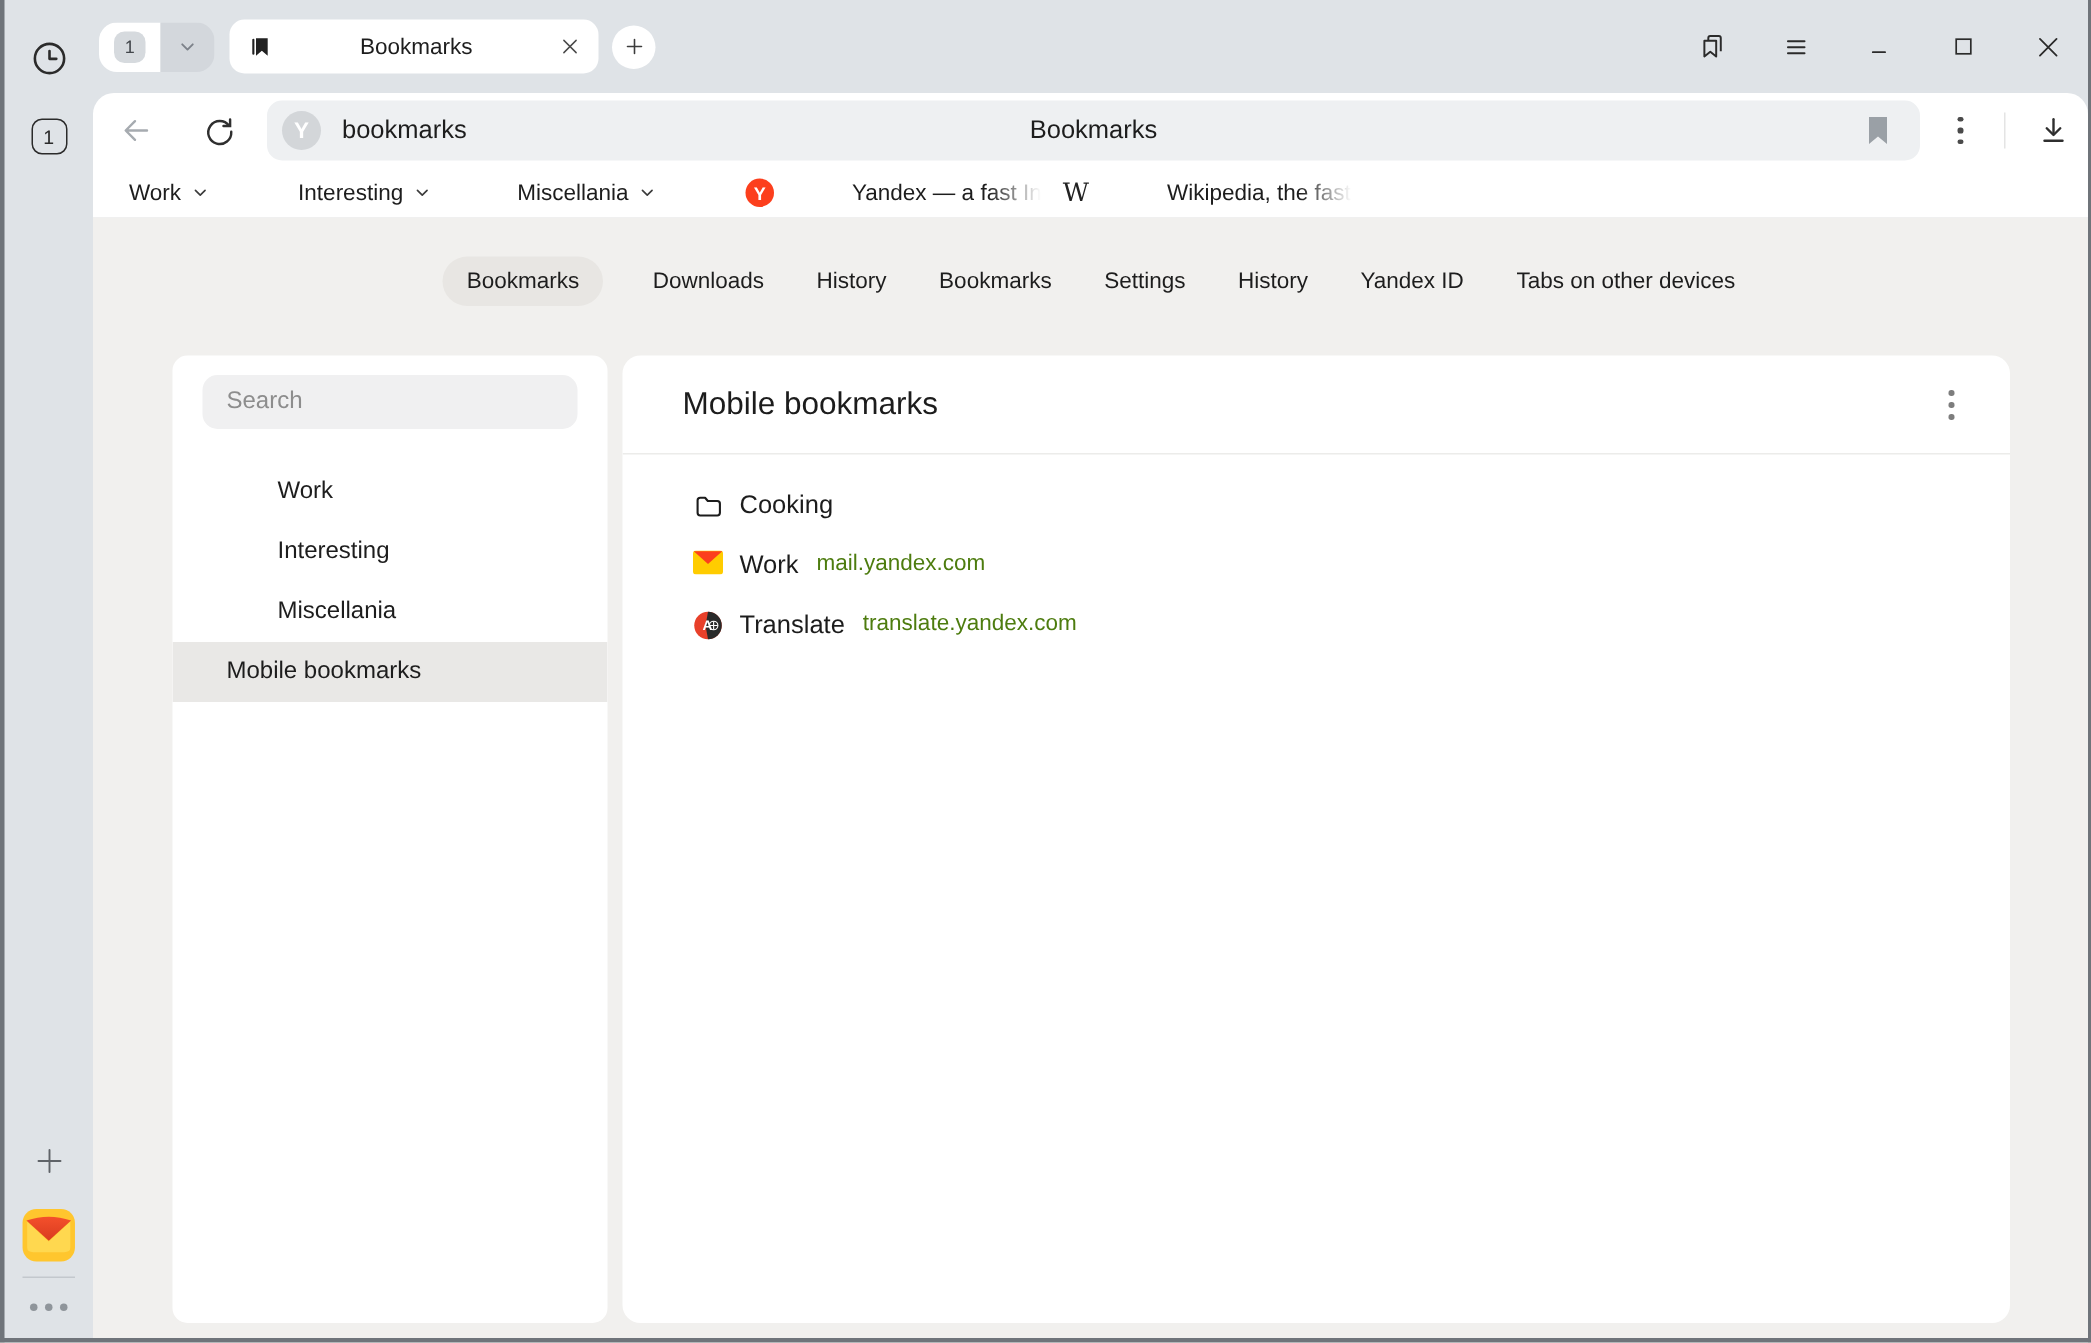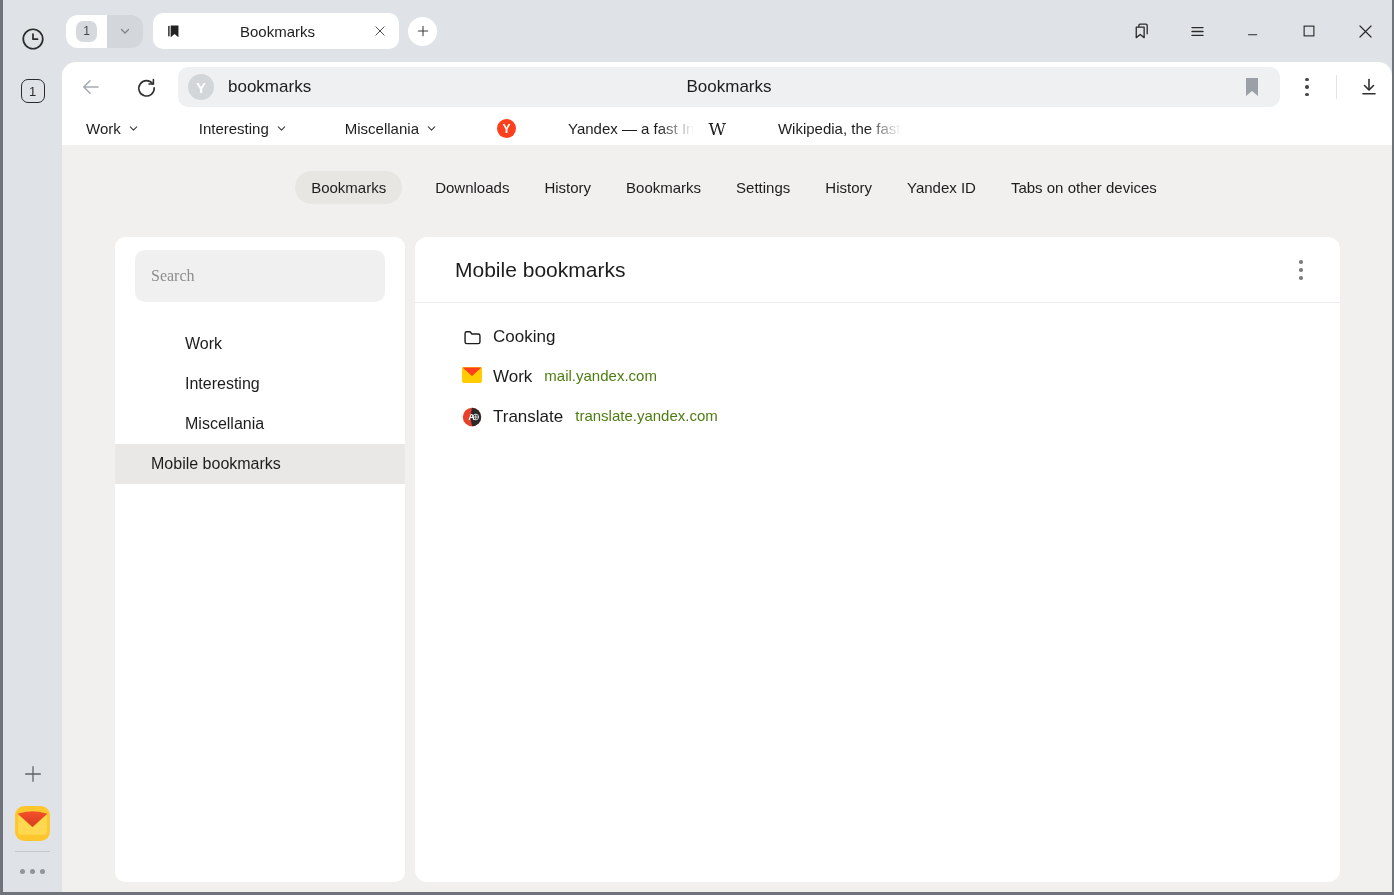--- a/index.html
+++ b/index.html
@@ -65,22 +65,22 @@
   .wiki-w{ font-family:"DejaVu Serif","Liberation Serif",serif; font-size:17px; color:#222; }
   
   .page{ position:absolute; left:59px; right:0; top:145px; bottom:0; background:#f1f0ee; }
   .navtabs{ position:absolute; top:26px; left:0; right:0; display:flex; justify-content:center; align-items:center; gap:31px; font-size:15px; color:#1d1d1d; }
   .navtab{ padding:8px 2px; cursor:pointer; white-space:nowrap; }
   .navtab.active{ padding:8px 16px; background:#e8e6e3; border-radius:18px; }
   
   .side-card{ position:absolute; left:53px; top:92px; width:290px; bottom:10px;
     background:#fff; border-radius:10px; overflow:hidden; }
   .search-wrap{ margin:13px 20px 0 20px; }
-  .search-input{ width:100%; height:52px; background:#f0f0f1; border:none; border-radius:10px;
-    padding:0 16px; font-size:16px; font-family:Liberation Serif, serif; color:#1d1d1d; outline:none; }
+  .search-input{ width:100%; height:36px; background:#f0f0f1; border:none; border-radius:10px;
+    padding:0 16px; font-size:16px; font-family:Liberation Sans, sans-serif; color:#1d1d1d; outline:none; }
   .search-input::placeholder{ color:#8d8d8d; }
   .tree{ margin-top:22px; }
   .tree-row{ height:40px; display:flex; align-items:center; font-size:16px; cursor:pointer; position:relative; }
   .tree-row .chev{ position:absolute; left:16px; width:14px; display:flex; }
   .tree-row .lbl0{ padding-left:36px; }
   .tree-row .lbl1{ padding-left:70px; }
   .tree-row.selected{ background:#e9e8e6; }
   
   .main-card{ position:absolute; left:353px; right:52px; top:92px; bottom:10px;
     background:#fff; border-radius:12px; overflow:hidden; }

